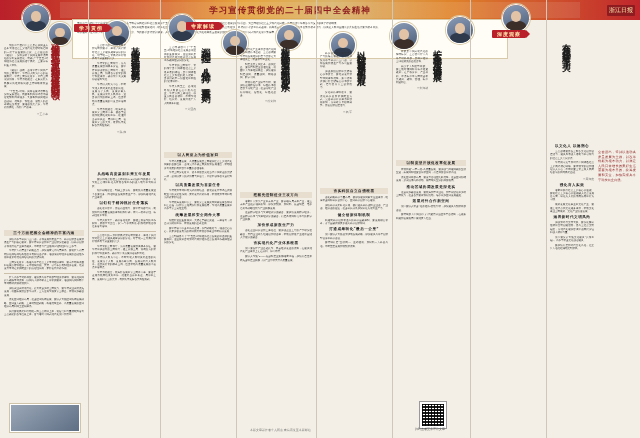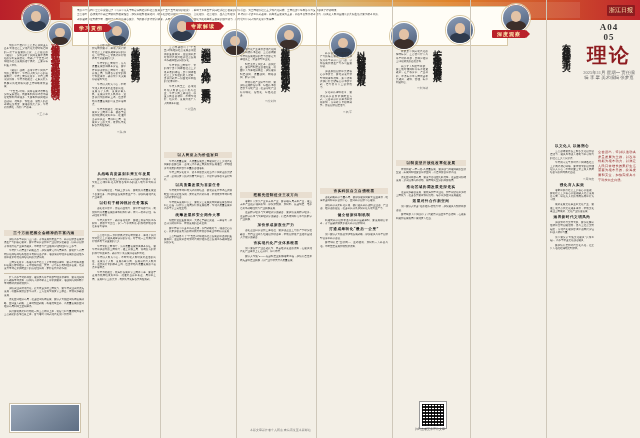--- a/index.html
+++ b/index.html
@@ -268,28 +268,23 @@
 
 <div class="page">
 
   <div class="masthead">
     <div class="masthead-inner"></div>
     <div class="paper-flag">
       <span class="flag-badge">浙江日报</span>
     </div>
   </div>
 
-  <div class="sec-label">
-    <div class="pg"><span>A04</span></div>
-    <div class="pg"><span>05</span></div>
-    <div class="big">理论</div>
-    <div class="sub">2025年11月 星期一 责任编辑 李 攀 美术编辑 张梦嘉</div>
-  </div>
 
   <div class="banner">
+    <div class="banner-title">学习宣传贯彻党的二十届四中全会精神</div>
     <div class="banner-box">
       <p>党的二十届四中全会审议通过了《中共中央关于制定国民经济和社会发展第十五个五年规划的建议》，擘画了未来五年我国经济社会发展的宏伟蓝图，为全面建设社会主义现代化国家、全面推进中华民族伟大复兴提供了行动纲领。</p>
       <p>全会提出，必须完整准确全面贯彻新发展理念，加快构建新发展格局，统筹推进经济建设、政治建设、文化建设、社会建设、生态文明建设，坚持稳中求进工作总基调，以高质量发展为主题，以改革创新为根本动力，以满足人民日益增长的美好生活需要为根本目的。</p>
       <p>本版邀请多位专家学者，围绕全会精神的核心要义、实践要求进行深入解读，共同探讨如何把全会精神转化为推动高质量发展的强大动力，奋力谱写中国式现代化浙江新篇章。</p>
     </div>
   </div>
 
   <div class="portrait" style="left:22px; top:4px; width:26px; height:26px;">
       <div class="face"></div>
     </div>

